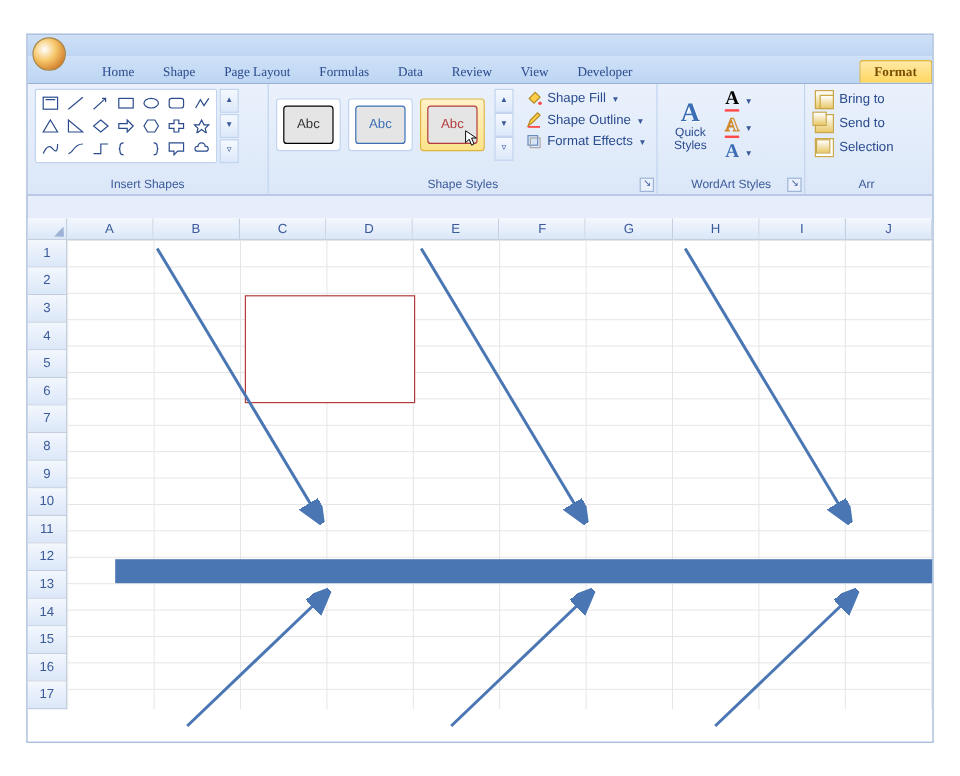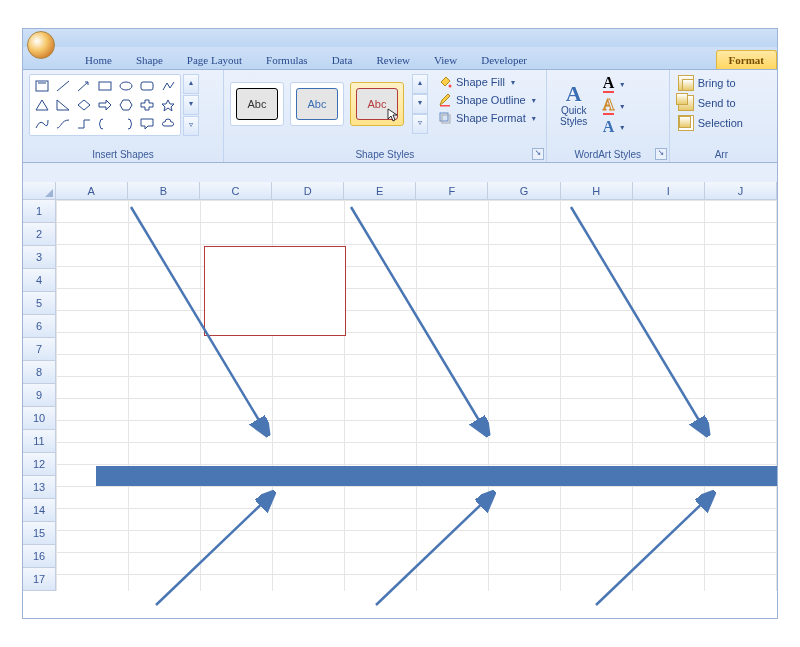--- a/index.html
+++ b/index.html
@@ -515,21 +515,21 @@
               <span>Shape Outline</span>
               <span class="drop">▾</span>
             </div>
             <div class="ribbon-btn">
               <span class="mini-icon">
                   <svg width="14" height="14">
                     <rect x="2" y="2" width="8" height="8" fill="#d7e4f6" stroke="#6a8cc0"></rect>
                     <rect x="4" y="4" width="8" height="8" fill="none" stroke="#aaa"></rect>
                   </svg>
                 </span>
-              <span>Shape Format</span>
+              <span>Format Effects</span>
               <span class="drop">▾</span>
             </div>
           </div>
         </div>
         <div class="group-label">Shape Styles</div>
         <div class="dlg-launch">↘</div>
       </div>
 
       <div class="group" style="width:110px">
         <div class="wa-row">

